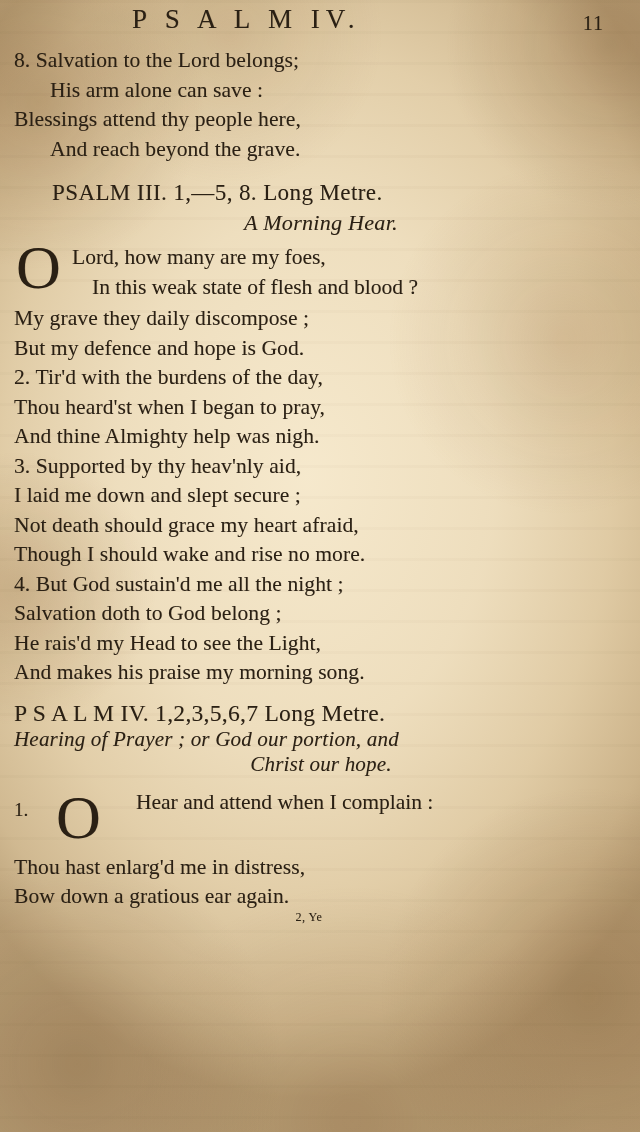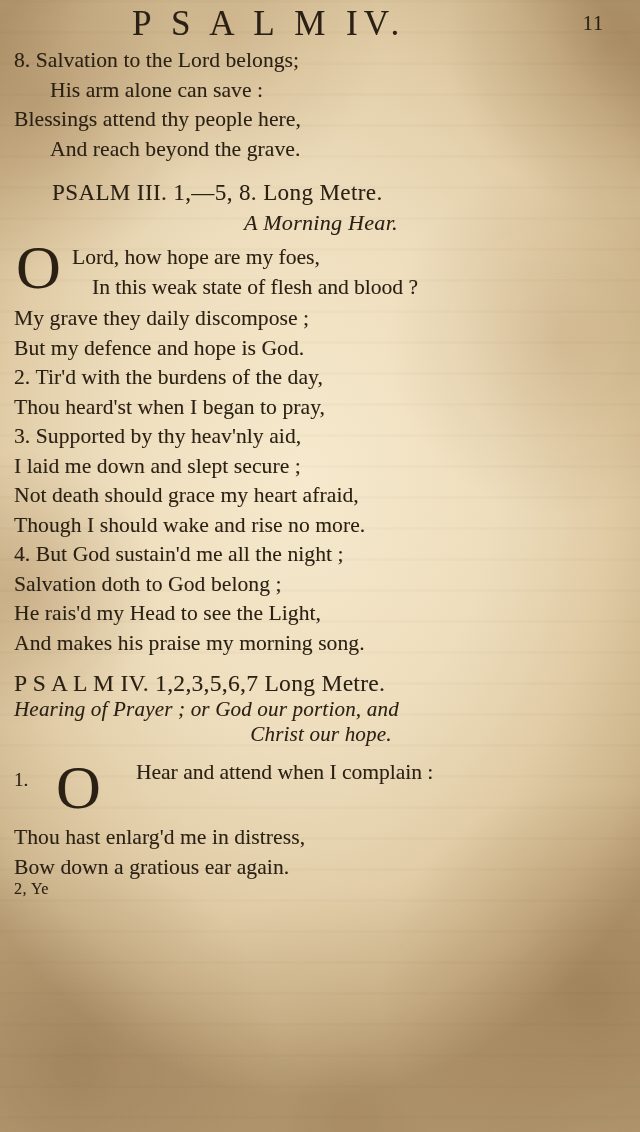--- a/index.html
+++ b/index.html
@@ -69,21 +69,21 @@
   
   .running-head {
     position: relative;
     height: 44px;
     margin-top: 2px;
   }
   .rh-title {
     position: absolute;
     left: 118px;
     top: 2px;
-    font-size: 35px;
+    font-size: 27px;
     letter-spacing: 6px;
     font-family: "Liberation Serif", serif;
     white-space: nowrap;
   }
   .rh-num {
     position: absolute;
     right: 24px;
     top: 10px;
     font-size: 20px;
     letter-spacing: 1px;
@@ -185,22 +185,22 @@
     white-space: nowrap;
   }
   .dc2-line2 {
     padding-left: 122px;
     font-size: 21.5px;
     line-height: 31px;
     white-space: nowrap;
   }
 
   .catchword {
-    text-align: left;
-    font-size: 16px;
+    text-align: center;
+    font-size: 12px;
     padding-right: 24px;
     margin-top: -2px;
     letter-spacing: 0.5px;
   }
 
   
   .line, .psalm-head, .psalm-head-wide, .subtitle, .subtitle-2,
   .subtitle-2b, .dc-line1, .dc-line2, .dc2-line1, .dc2-line2,
   .rh-title, .rh-num, .catchword, .dropcap, .dropcap2, .num-1 {
     text-shadow: 0.4px 0.3px 0 rgba(60,42,22,0.22);
@@ -226,28 +226,29 @@
       <div class="line">Blessings attend thy people here,</div>
       <div class="line indent-1">And reach beyond the grave.</div>
     </div>
 
     <div>
       <div class="psalm-head">PSALM III.  1,—5, 8.  Long Metre.</div>
       <div class="subtitle">A Morning Hear.</div>
 
       <div class="dropcap-block">
         <div class="dropcap">O</div>
-        <div class="dc-line1">Lord,  how hope are my foes,</div>
+        <div class="dc-line1">Lord,  how many are my foes,</div>
         <div class="dc-line2">In this weak state of flesh  and blood ?</div>
       </div>
       <div class="line">My grave they  daily discompose ;</div>
       <div class="line">But my defence and hope is God.</div>
 
       <div class="line">2.  Tir'd with the burdens of the day,</div>
       <div class="line">Thou heard'st when I began to pray,</div>
+      <div class="line">And thine Almighty help was nigh.</div>
 
       <div class="line">3.  Supported by thy heav'nly aid,</div>
       <div class="line">I laid me down and  slept secure ;</div>
       <div class="line">Not death should grace my heart afraid,</div>
       <div class="line">Though I should wake and rise no more.</div>
 
       <div class="line">4.  But God sustain'd me all the night  ;</div>
       <div class="line">Salvation doth to God belong ;</div>
       <div class="line">He rais'd my Head to see the Light,</div>
       <div class="line">And makes his praise my morning song.</div>

